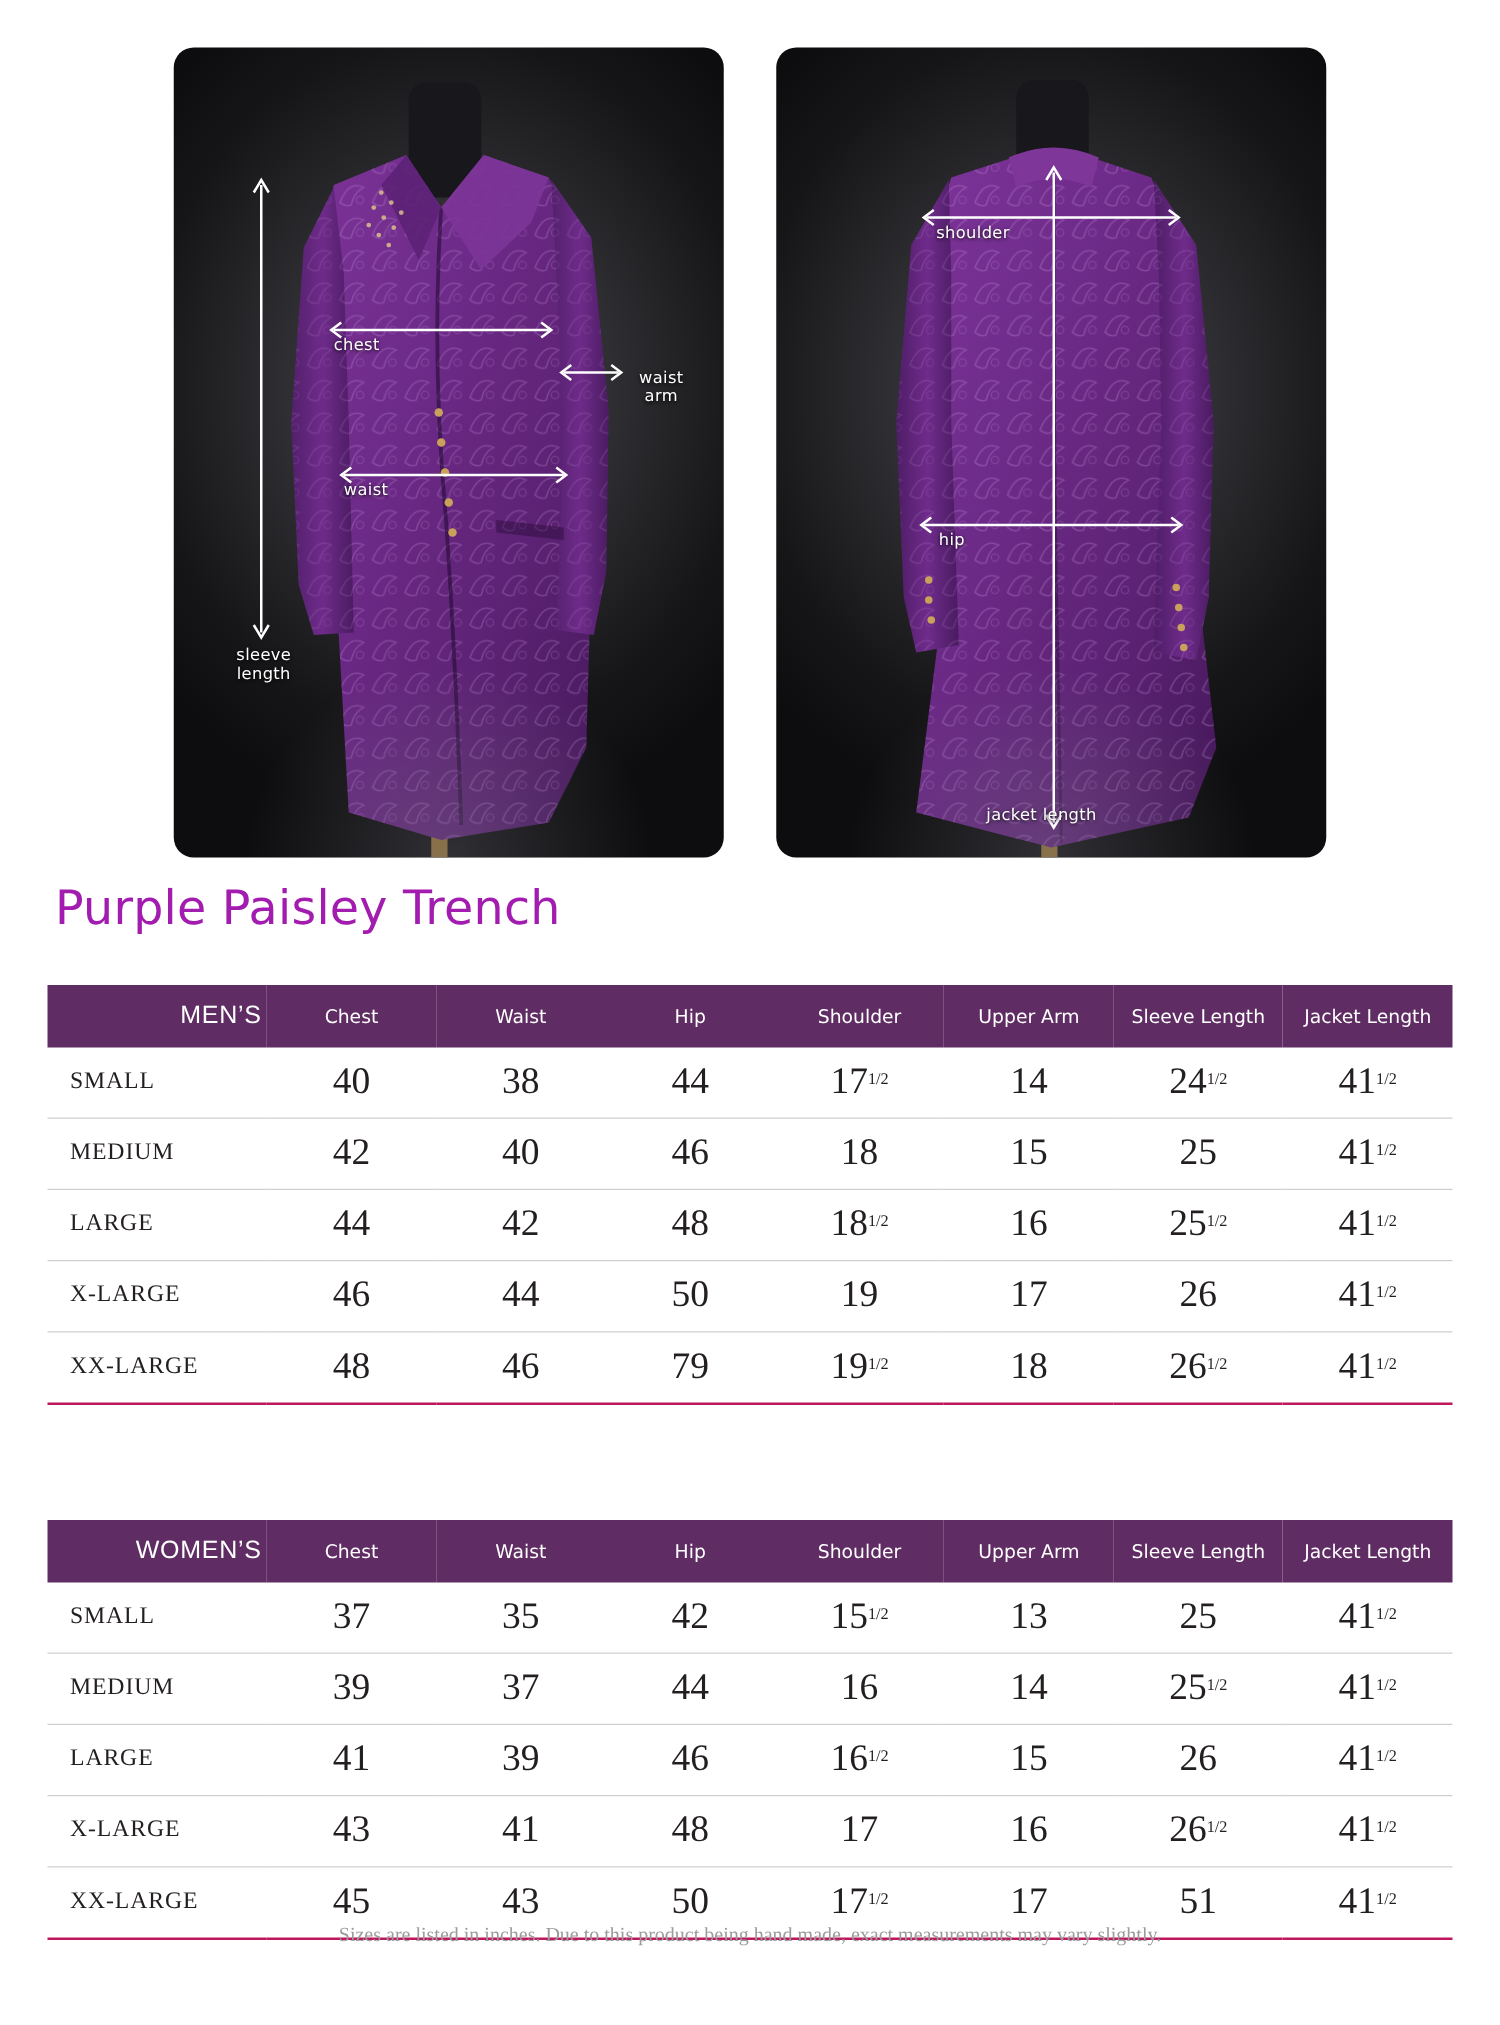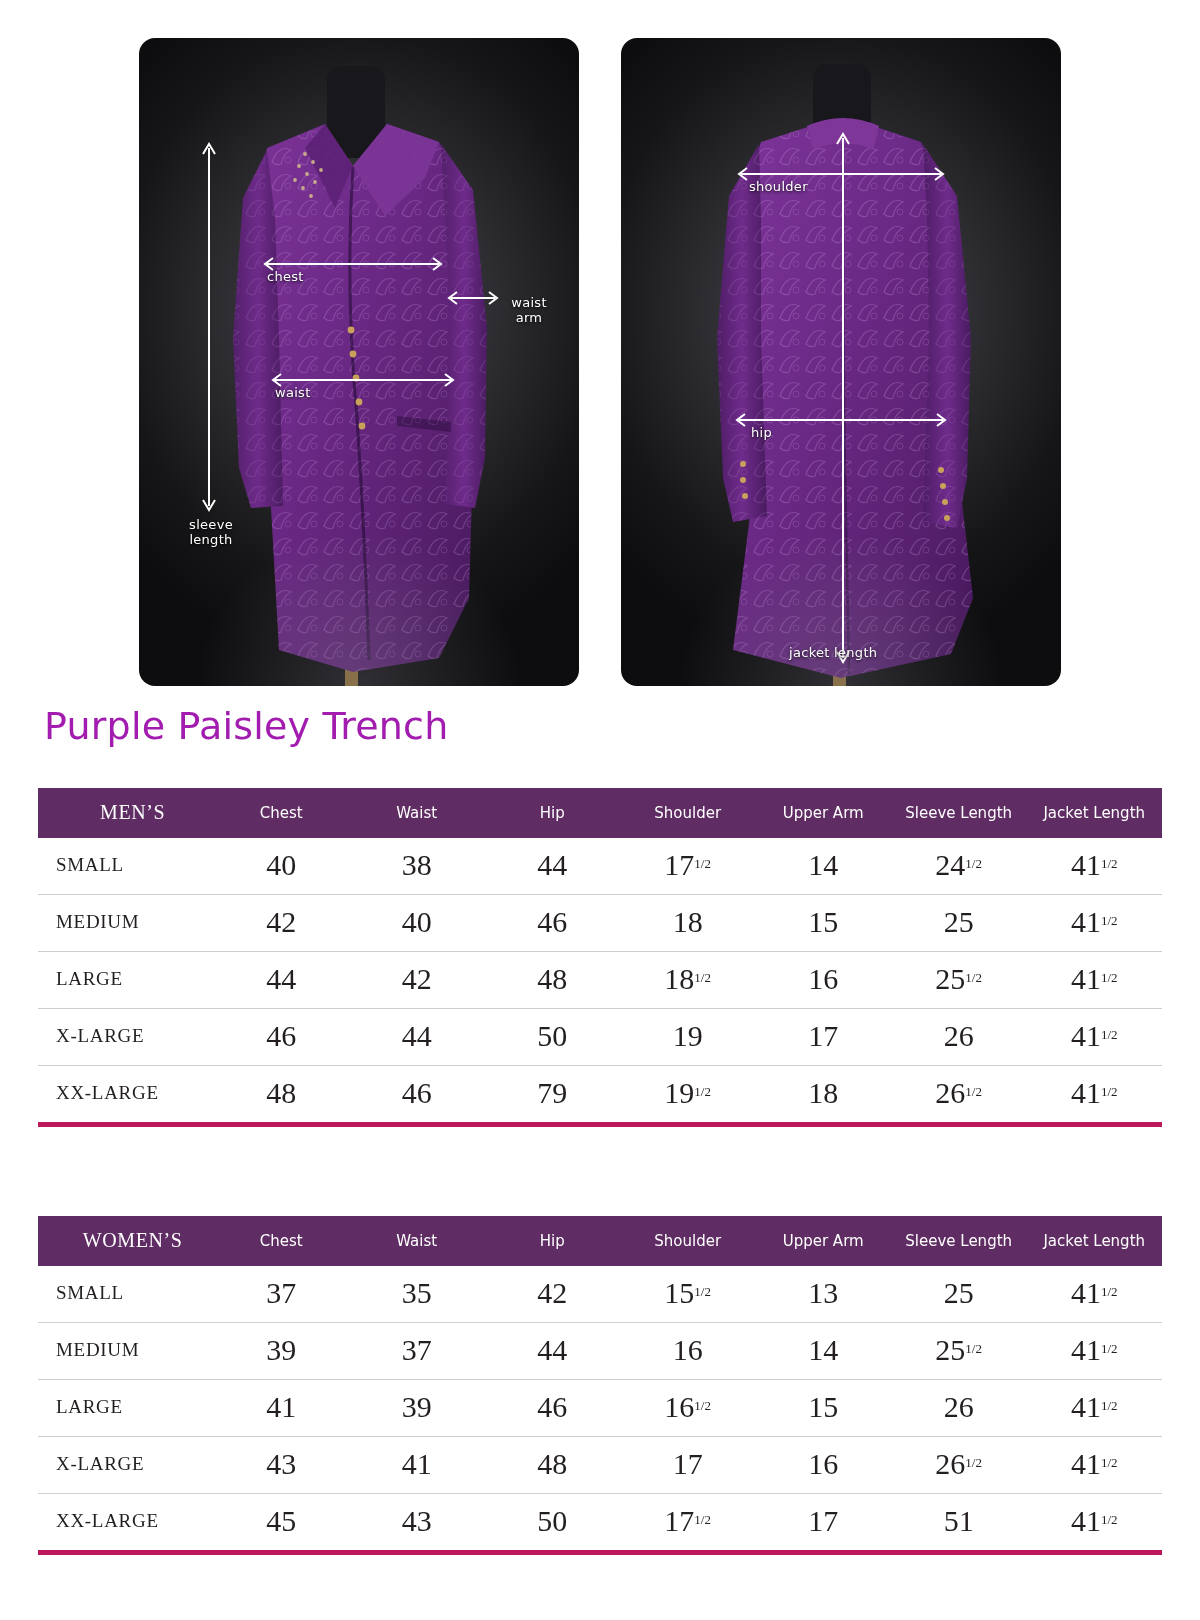--- a/index.html
+++ b/index.html
@@ -77,35 +77,35 @@
     background: #5f2d63;
     color: #ffffff;
     font-family: "DejaVu Sans", sans-serif;
     font-weight: 400;
     font-size: 15px;
     padding: 13px 4px 14px;
     text-align: center;
     border: 0;
   }
   thead th.first {
-    text-align: center;
+    text-align: right;
     padding-left: 18px;
     font-size: 20px;
     letter-spacing: .6px;
-    font-family: Liberation Serif, serif;
+    font-family: Liberation Sans, sans-serif;
     margin-left: 36px;
   }
   tbody td {
     border-bottom: 1px solid #cfcfcf;
     text-align: center;
     font-size: 30px;
     padding: 10px 2px 12px;
     color: #231f20;
   }
-  tbody tr:last-child td { border-bottom: 5px solid #be185d; }
+  tbody tr:last-child td { border-bottom: 2px solid #be185d; }
   tbody td.size {
     text-align: left;
     padding-left: 18px;
     font-size: 19px;
     letter-spacing: .7px;
   }
   .frac {
     font-size: 13px;
     vertical-align: 0.55em;
     letter-spacing: 0;
@@ -450,13 +450,14 @@
             <td>50</td>
             <td>17<span class="frac">1/2</span></td>
             <td>17</td>
             <td>51</td>
             <td>41<span class="frac">1/2</span></td>
           </tr>
         </tbody>
     </table>
   </div>
 
+  <div class="footnote">Sizes are listed in inches. Due to this product being hand made, exact measurements may vary slightly.</div>
 </div>
 
 </body></html>

